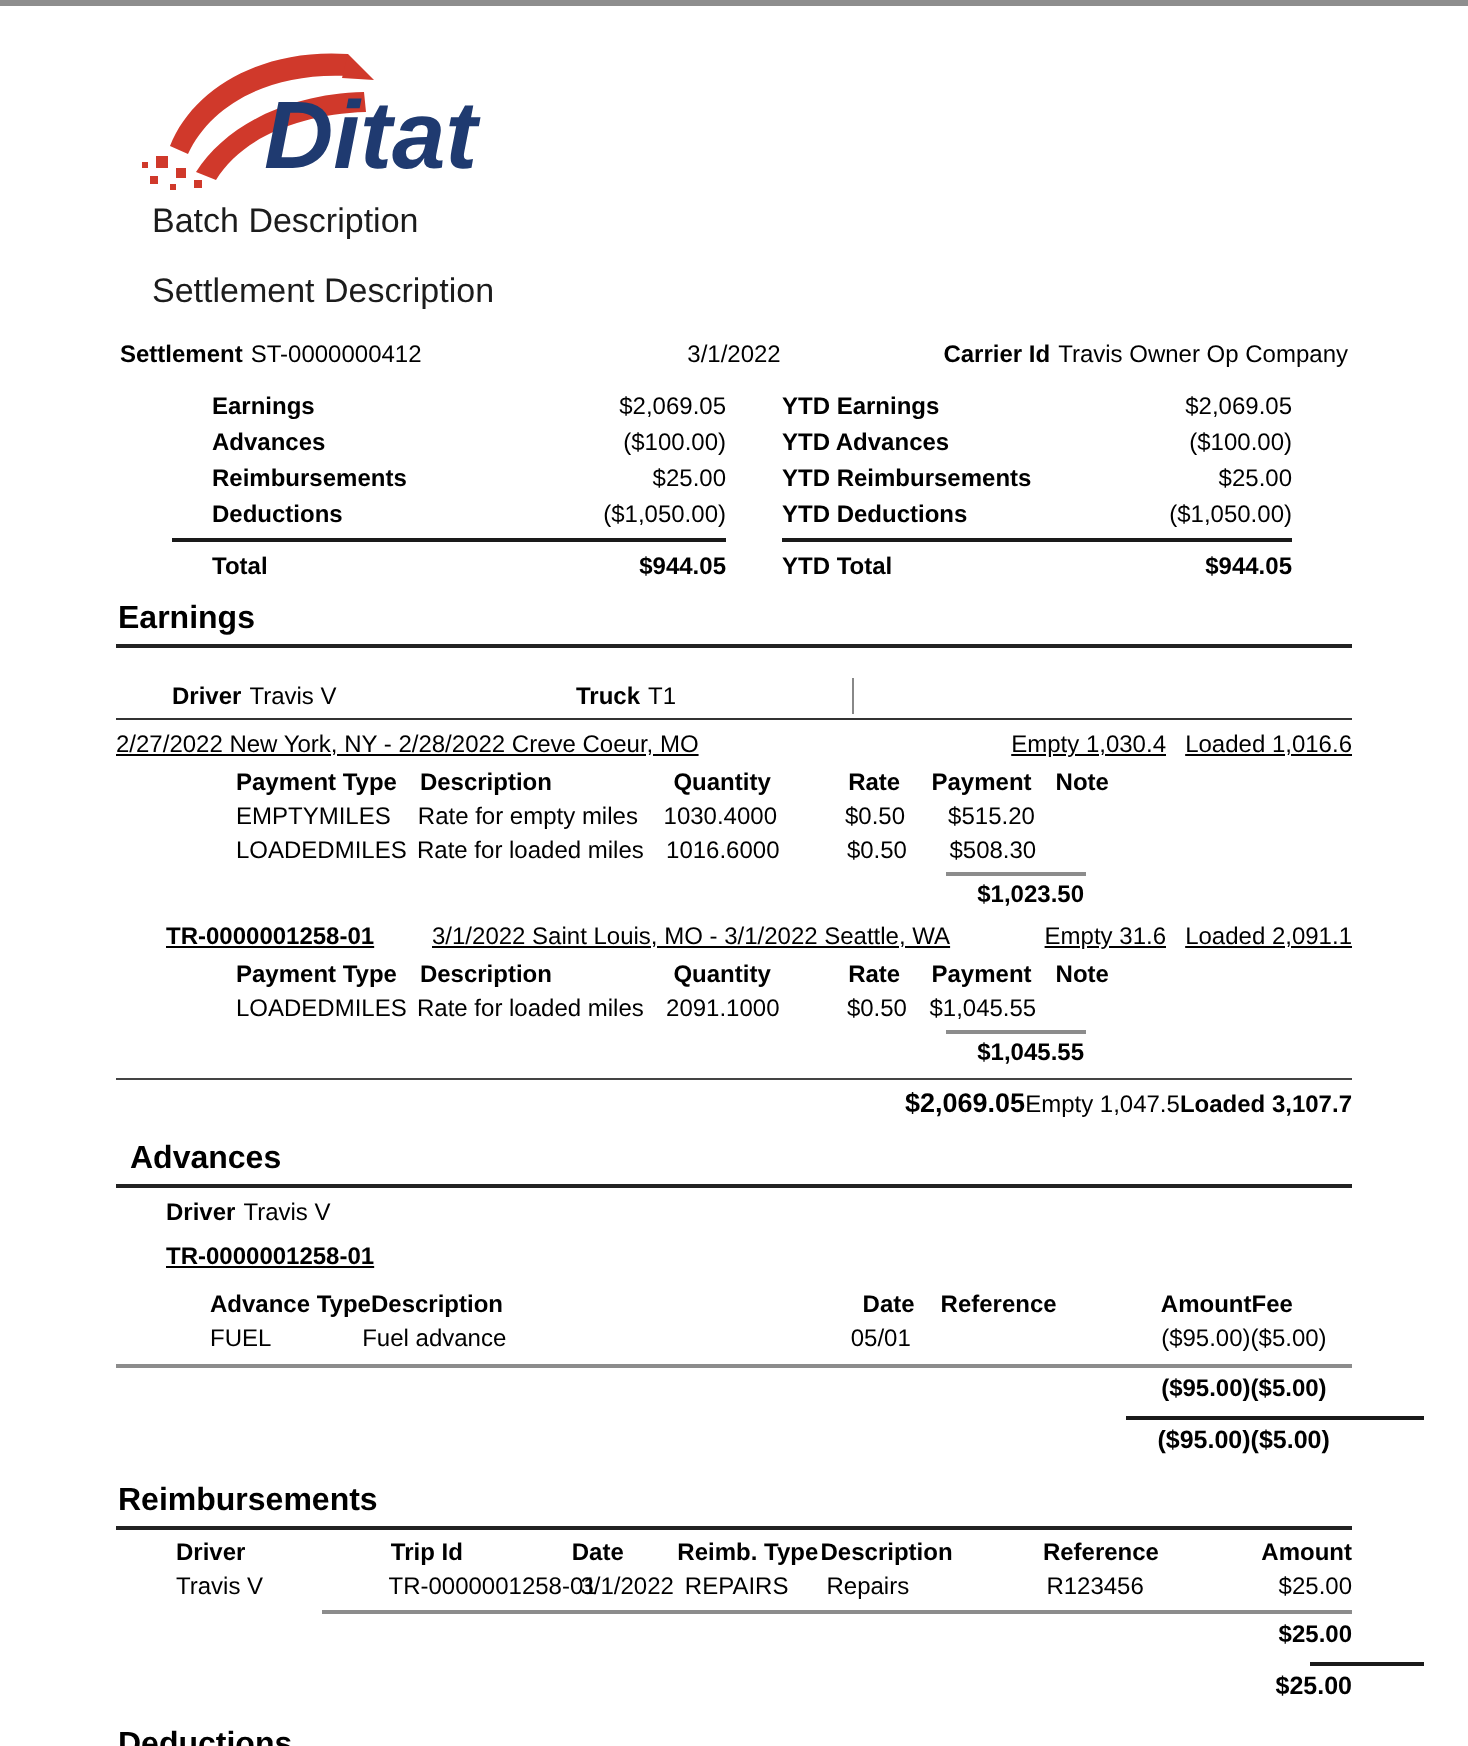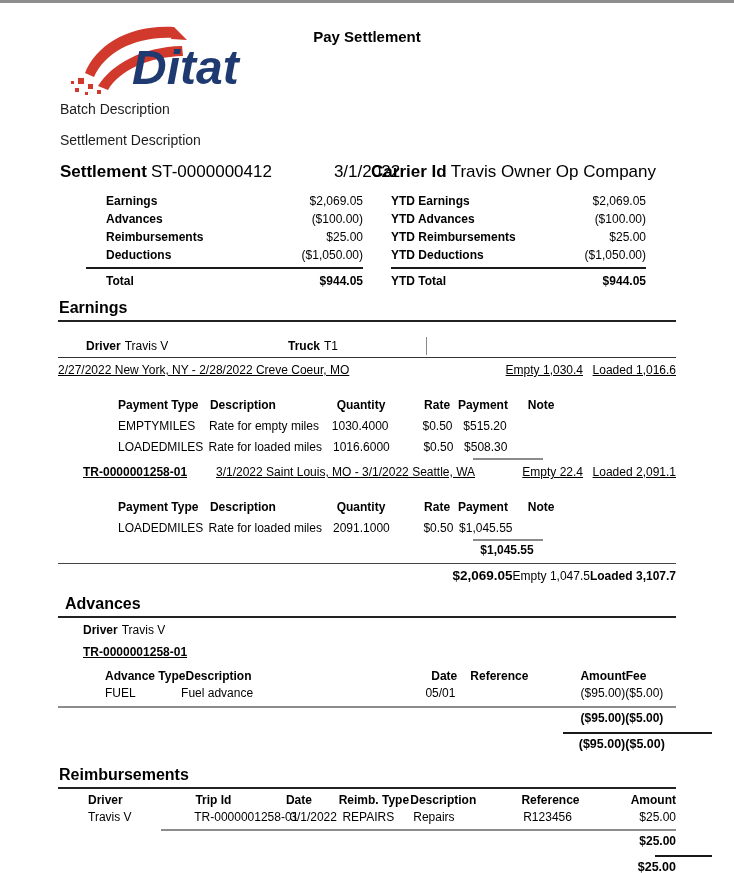--- a/index.html
+++ b/index.html
@@ -7,30 +7,30 @@
   body { font-family: "Liberation Sans", sans-serif; color:#000; }
   .page { position:relative; width:734px; height:873px; background:#fff; overflow:hidden;
           padding:0 58px; font-size:12px; }
   .topbar { position:absolute; top:0; left:0; width:734px; height:3px; background:#8e8e8e; }
 
   
   .header { position:relative; height:76px; margin-top:22px; }
   .logo { margin-left:12px; }
   .page-title { position:absolute; top:6px; left:0; right:0; text-align:center;
                 font-weight:bold; font-size:15px; }
-  .small-label { font-size:14px; color:#1c1c1c; margin-left:2px; }
+  .small-label { font-size:17px; color:#1c1c1c; margin-left:18px; }
   .batch { margin-top:3px; }
   .sdesc { margin-top:15px; }
 
   
   .settle-row { position:relative; display:flex; align-items:flex-end; margin-top:14px;
-                font-size:17px; }
+                font-size:12px; }
   .settle-left { margin-left:2px; }
   .settle-date { position:absolute; left:0; right:0; text-align:center; }
-  .settle-right { margin-left:auto; margin-right:20px; }
+  .settle-right { margin-left:auto; margin-right:2px; }
   .lbl { font-weight:bold; margin-right:4px; }
 
   
   .summary { display:flex; margin-top:10px; line-height:18px; }
   .sum-table { width:277px; margin-left:28px; }
   .sum-table.ytd { width:255px; }
   .sum-row { display:flex; justify-content:space-between; }
   .sum-table:not(.ytd) .sum-row > :first-child { padding-left:20px; }
   .sum-total { border-top:2px solid #1a1a1a; margin-top:3px; padding-top:3px; font-weight:bold;align-items:flex-end; }
 
@@ -50,22 +50,22 @@
   .drv-tick { position:absolute; left:368px; top:0; height:18px; border-left:1px solid #888; }
   .trip-row { margin-top:4px; }
   .t-id { width:158px; padding-left:25px; }
   .t-route { flex:1; }
   .t-empty { width:100px; text-align:right; }
   .t-loaded { width:93px; text-align:right; }
   .e-c1 { width:158px; padding-left:60px; }
   .e-c2 { width:112px; }
   .e-c3 { width:75px;  text-align:right; }
   .e-c4 { width:69px;  text-align:right; }
-  .e-c5 { width:70px;  text-align:center; }
-  .e-c6 { width:170px; padding-left:12px;margin-top:16px; }
+  .e-c5 { width:70px;  text-align:right; }
+  .e-c6 { width:170px; padding-left:12px; }
   .e-hdr { margin-top:2px; }
   .pay-line { border-top:2px solid #8c8c8c; margin:2px 0 0 415px; width:70px; }
   .e-subtotal { margin-top:1px; }
   .e-total-line { border-top:1px solid #444; margin-top:4px; }
   .e-total-row { margin-top:3px; }
   .et-spacer { width:414px; }
   .et-pay { width:70px; text-align:right; font-size:13.5px; font-weight:bold; }
   .et-empty { width:79px; text-align:right; font-weight:normal; }
   .et-loaded { width:91px; text-align:right; font-weight:bold; }
 
@@ -115,21 +115,20 @@
         <path d="M112,24 C72,25 42,42 28,64 L38,68 C50,48 78,35 113,34 Z" fill="#d0392b"></path>
         <rect x="8" y="56" width="6" height="6" fill="#d0392b"></rect>
         <rect x="18" y="62" width="5" height="5" fill="#d0392b"></rect>
         <rect x="27" y="68" width="4" height="4" fill="#d0392b"></rect>
         <rect x="5" y="66" width="4" height="4" fill="#d0392b"></rect>
         <rect x="15" y="70" width="3" height="3" fill="#d0392b"></rect>
         <rect x="1" y="59" width="3" height="3" fill="#d0392b"></rect>
       </g>
       <text x="62" y="62" font-family="Liberation Sans, sans-serif" font-size="48" font-weight="bold" font-style="italic" fill="#1f3a70">Ditat</text>
     </svg>
-    <div class="page-title">Pay Settlement</div>
   </div>
 
   <div class="small-label batch">Batch Description</div>
   <div class="small-label sdesc">Settlement Description</div>
 
   <div class="settle-row">
     <span class="settle-left">
       <span class="lbl">Settlement</span><span>ST-0000000412</span>
     </span>
     <span class="settle-date">3/1/2022</span>
@@ -221,25 +220,32 @@
     </div>
     <div class="row">
       <span class="e-c1">LOADEDMILES</span>
       <span class="e-c2">Rate for loaded miles</span>
       <span class="e-c3">1016.6000</span>
       <span class="e-c4">$0.50</span>
       <span class="e-c5">$508.30</span>
       <span class="e-c6"></span>
     </div>
     <div class="pay-line"></div>
+    <div class="row e-subtotal">
+      <span class="e-c1"></span>
+        <span class="e-c2"></span>
+      <span class="e-c3"></span>
+        <span class="e-c4"></span>
+      <span class="e-c5 b">$1,023.50</span>
+    </div>
 
     <div class="row trip-row">
       <span class="t-id b u">TR-0000001258-01</span>
       <span class="t-route"><span class="u">3/1/2022 Saint Louis, MO - 3/1/2022 Seattle, WA</span></span>
-      <span class="t-empty"><span class="u">Empty 22.4</span></span>
+      <span class="t-empty"><span class="u">Empty 31.6</span></span>
       <span class="t-loaded"><span class="u">Loaded 2,091.1</span></span>
     </div>
     <div class="row e-hdr b">
       <span class="e-c1">Payment Type</span>
       <span class="e-c2">Description</span>
       <span class="e-c3">Quantity</span>
       <span class="e-c4">Rate</span>
       <span class="e-c5">Payment</span>
       <span class="e-c6">Note</span>
     </div>

